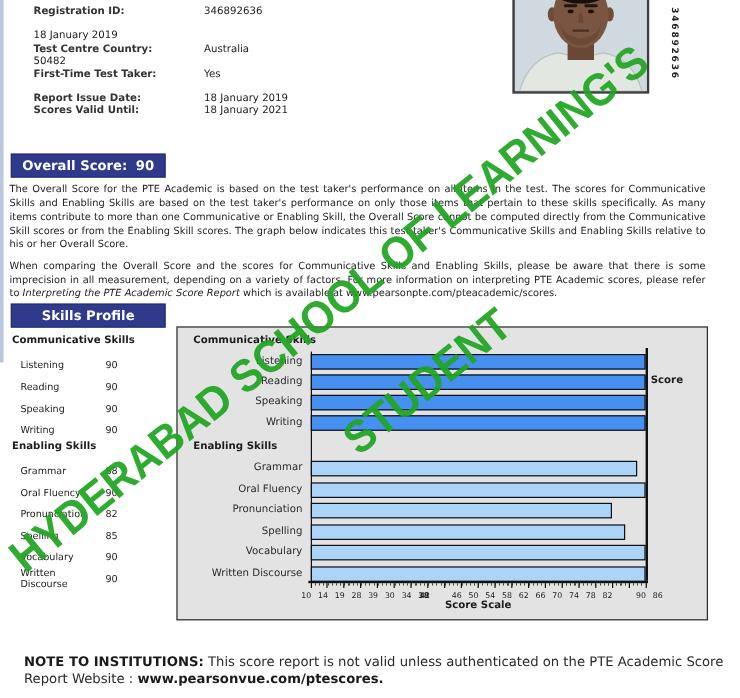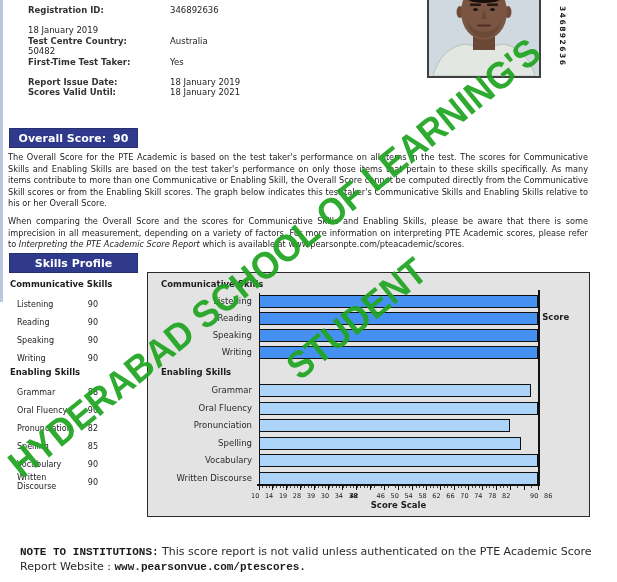--- a/index.html
+++ b/index.html
@@ -57,21 +57,21 @@
   .oline{position:absolute;left:390px;top:17px;width:1.5px;height:194px;background:#111;}
   .xaxis{position:absolute;left:109px;top:211px;width:283px;height:1.5px;background:#111;}
   .minorticks{position:absolute;left:111px;top:212.5px;width:280px;height:2.5px;
       background:repeating-linear-gradient(90deg,#444 0,#444 0.9px,transparent 0.9px,transparent 3.4875px);}
   .majortick{position:absolute;top:212.5px;width:1px;height:4.5px;background:#111;}
   .ticklabel{position:absolute;top:218.5px;width:16px;text-align:left;font-size:6.5px;color:#222;}
   .scorescale{position:absolute;left:111px;top:227px;width:279px;text-align:center;font-weight:bold;font-size:8.5px;color:#1d1d1d;}
 
   
   .note{position:absolute;left:20px;top:545px;width:586px;font-size:11px;line-height:13.5px;color:#2a2a2a;}
-  .note b{color:#1a1a1a;font-family:Liberation Mono, monospace;}
+  .note b{color:#1a1a1a;}
 
   
   .wm{position:absolute;color:#21a522;font-weight:bold;font-family:"Liberation Sans",sans-serif;
       white-space:nowrap;opacity:0.93;pointer-events:none;letter-spacing:0;font-size:38px;z-index:50;}
   #wm1{left:14px;top:448px;transform:rotate(-39deg) scaleX(0.93);transform-origin:0 50%;}
   #wm2{left:292px;top:350px;transform:rotate(-39deg) scaleX(0.93);transform-origin:0 50%;}
 </style>
 </head>
 <body>
 

